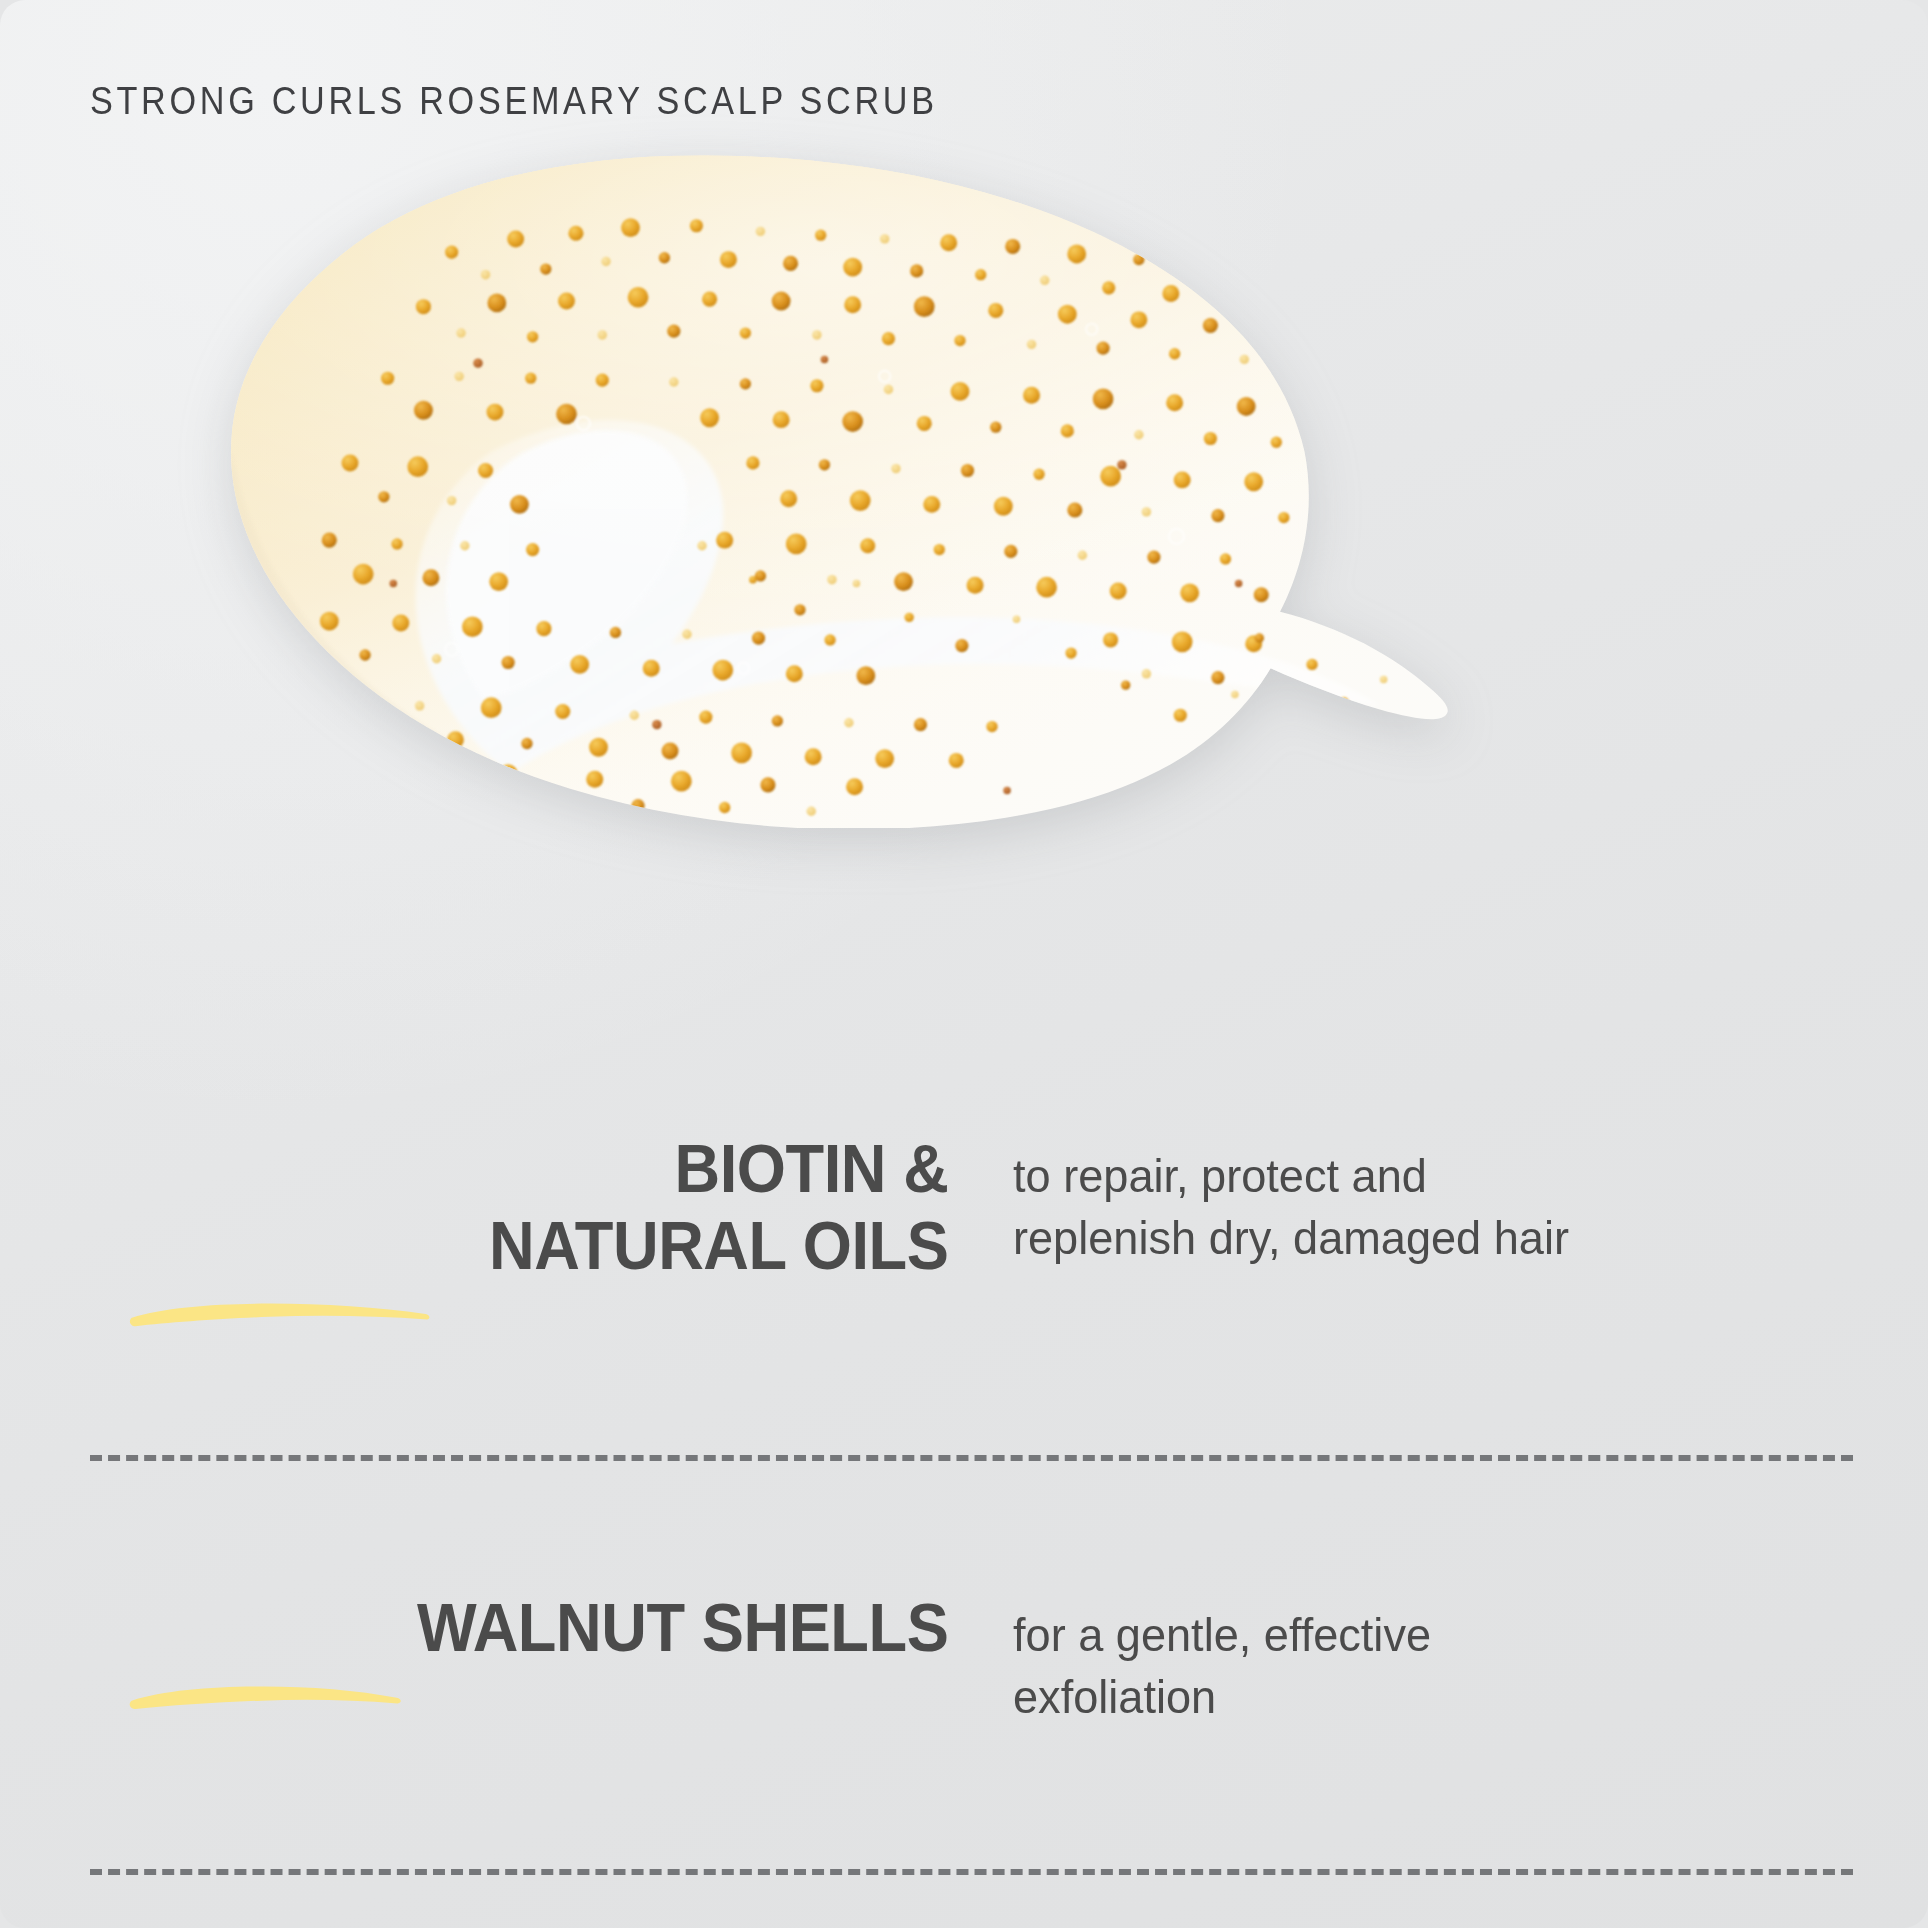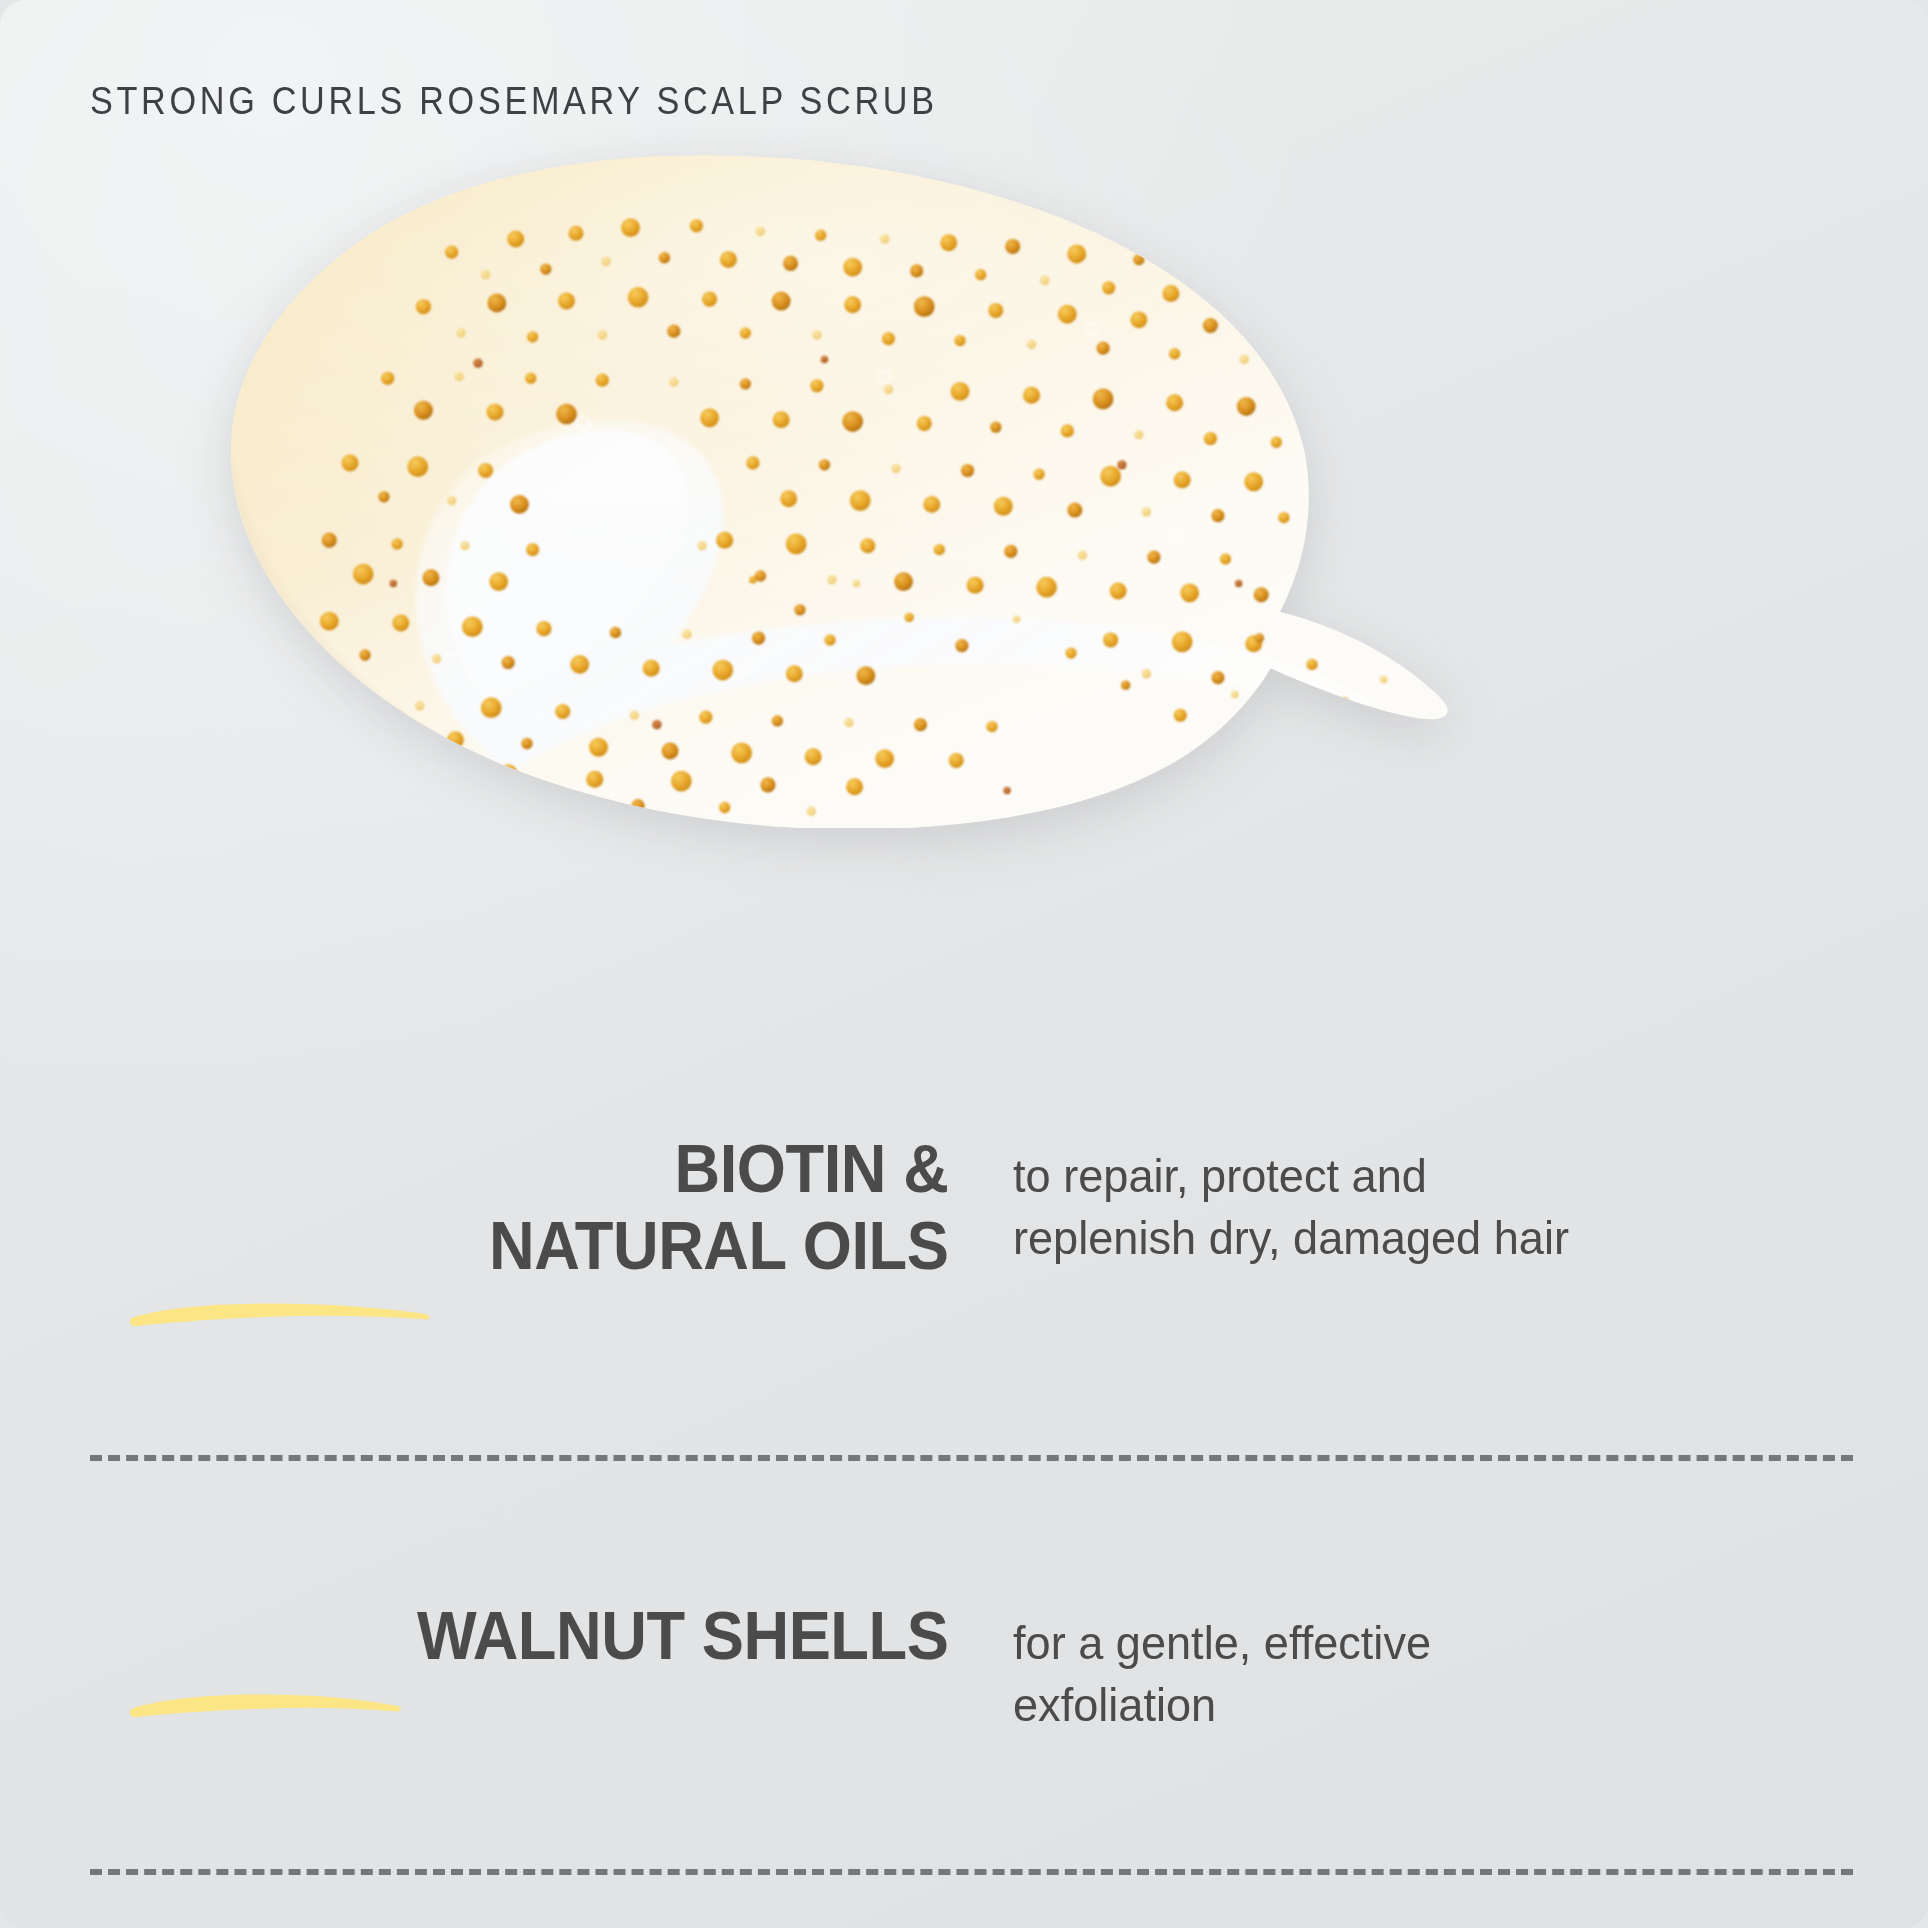--- a/index.html
+++ b/index.html
@@ -63,21 +63,21 @@
   }
 
   .ingredient-row {
     position: absolute;
     left: 90px;
     width: 1763px;
     display: flex;
     align-items: flex-start;
   }
   .row-biotin  { top: 1130px; }
-  .row-walnut  { top: 1589px; margin-top: 8px; }
+  .row-walnut  { top: 1589px; }
 
   .ing-left {
     width: 923px;
     flex: 0 0 923px;
     position: relative;
     text-align: right;
   }
   .ing-name {
     font-size: 68px;
     line-height: 77px;

